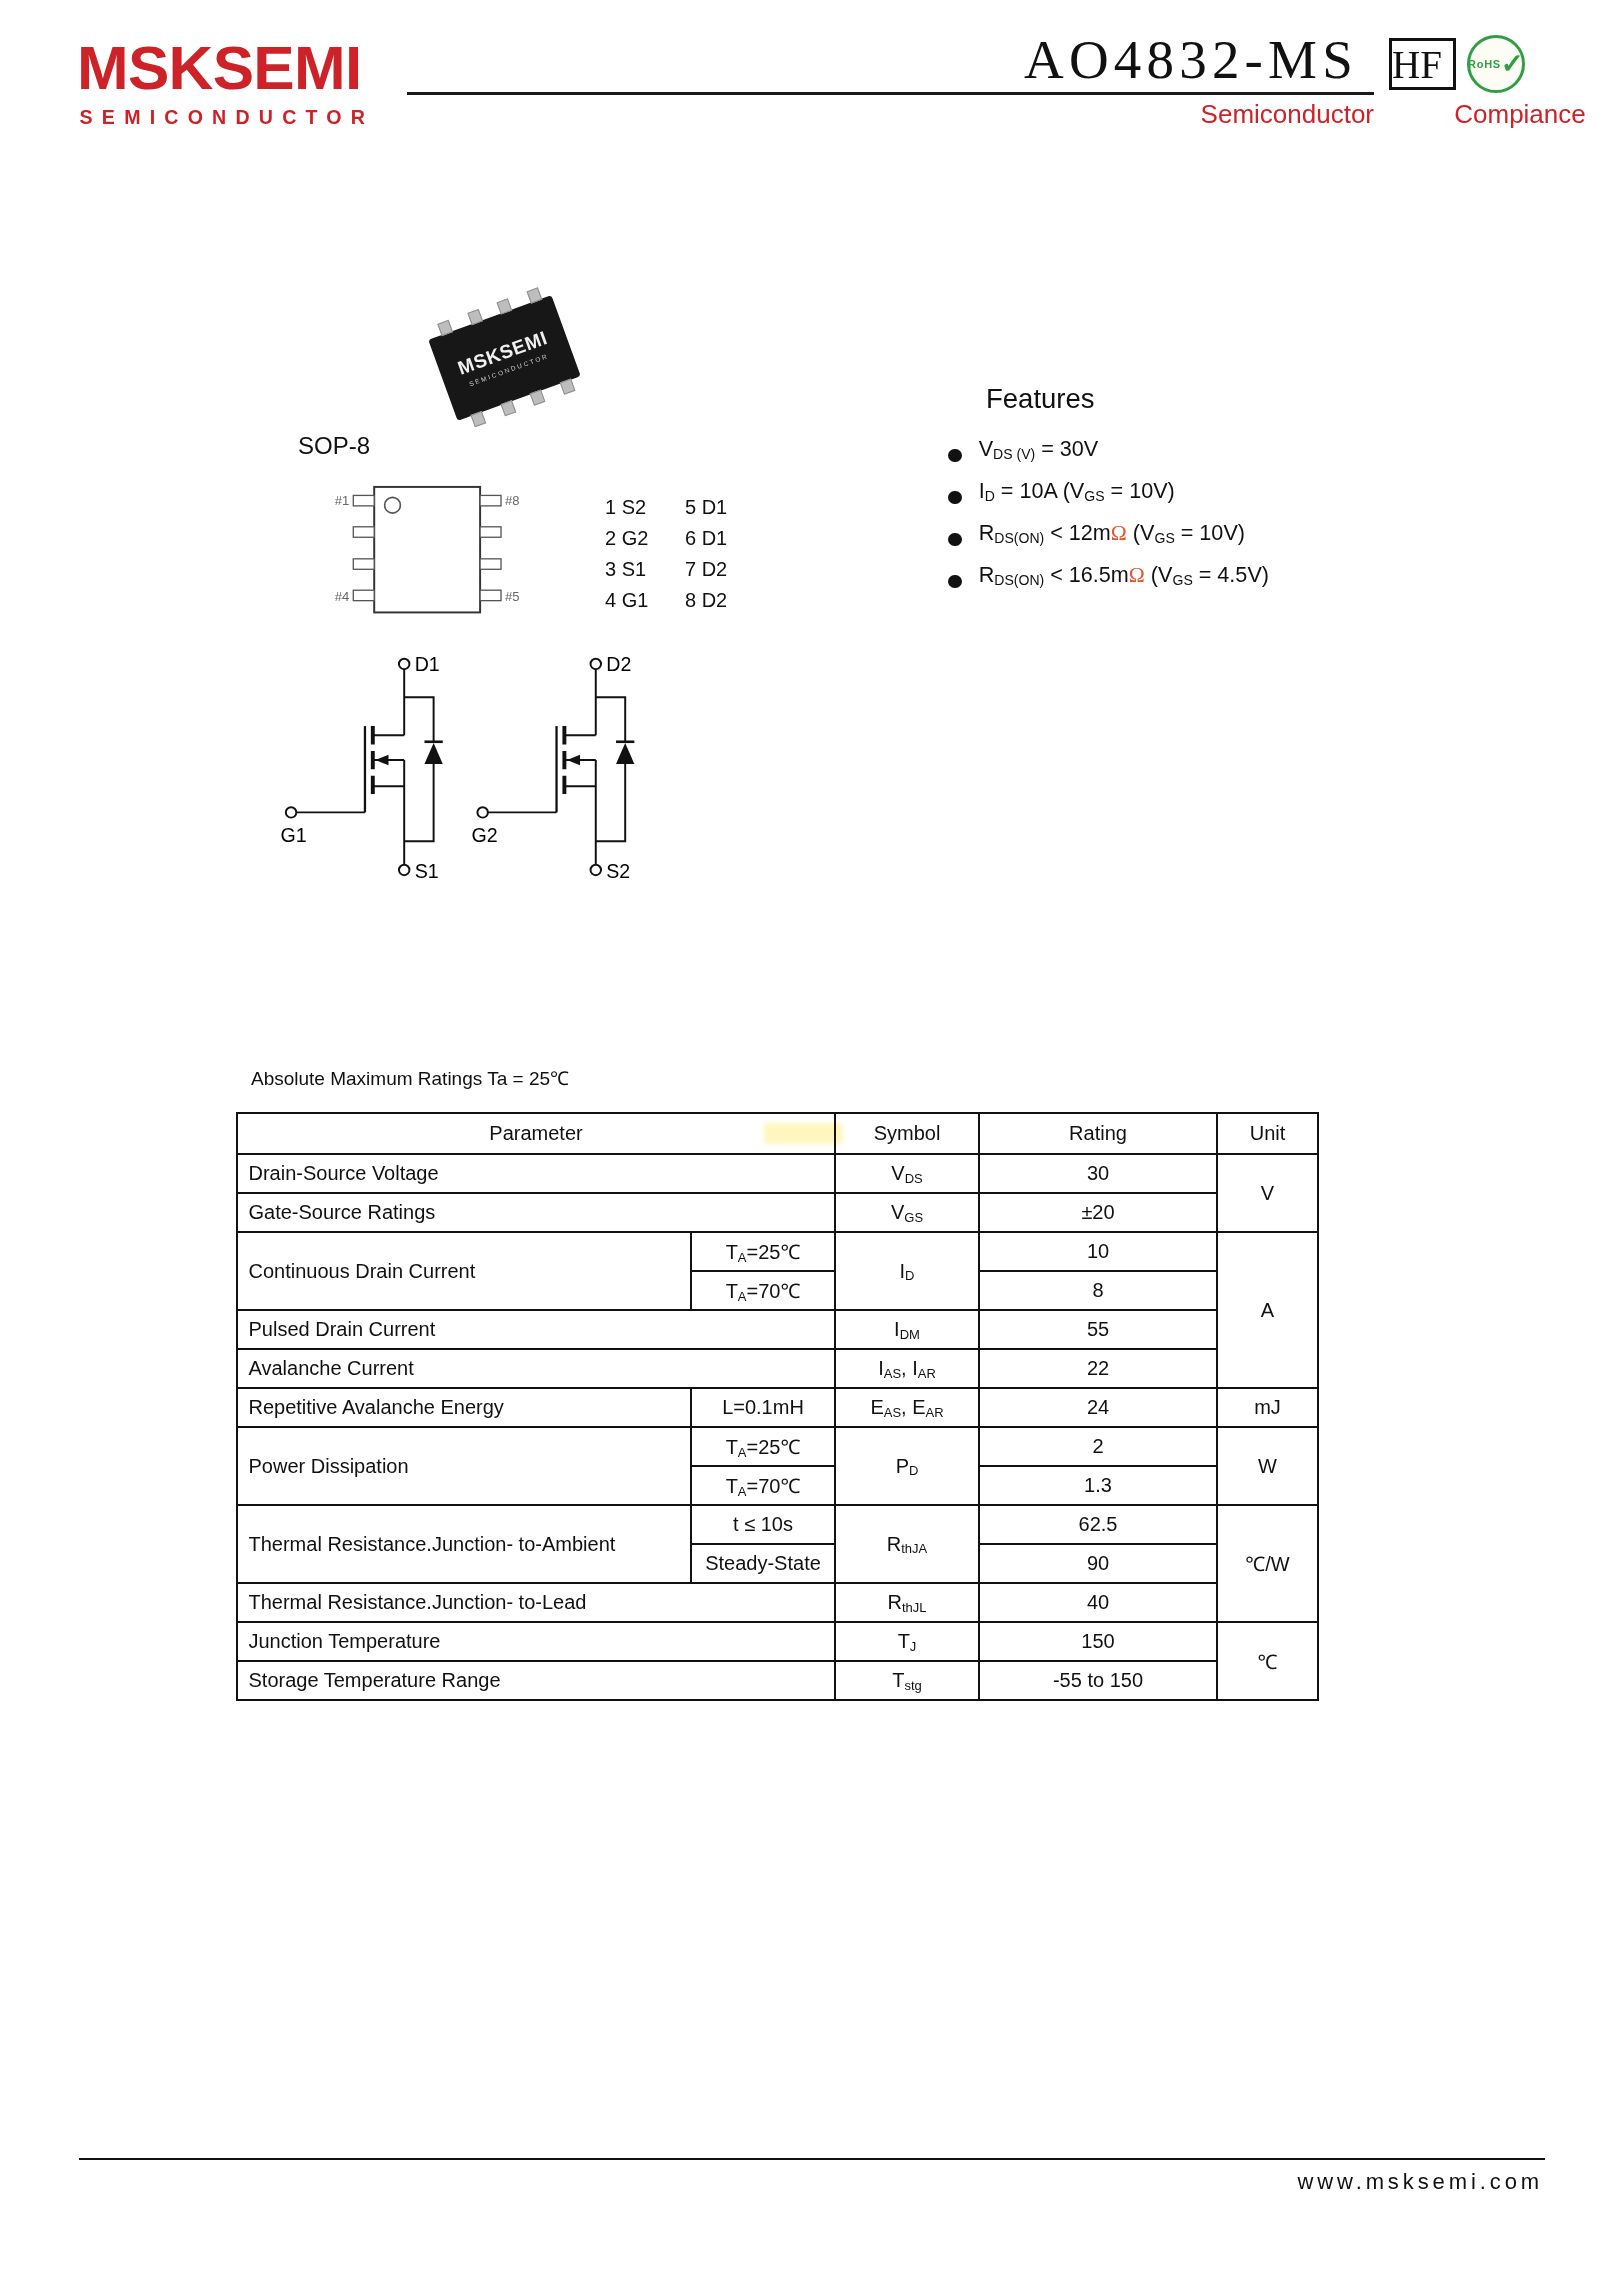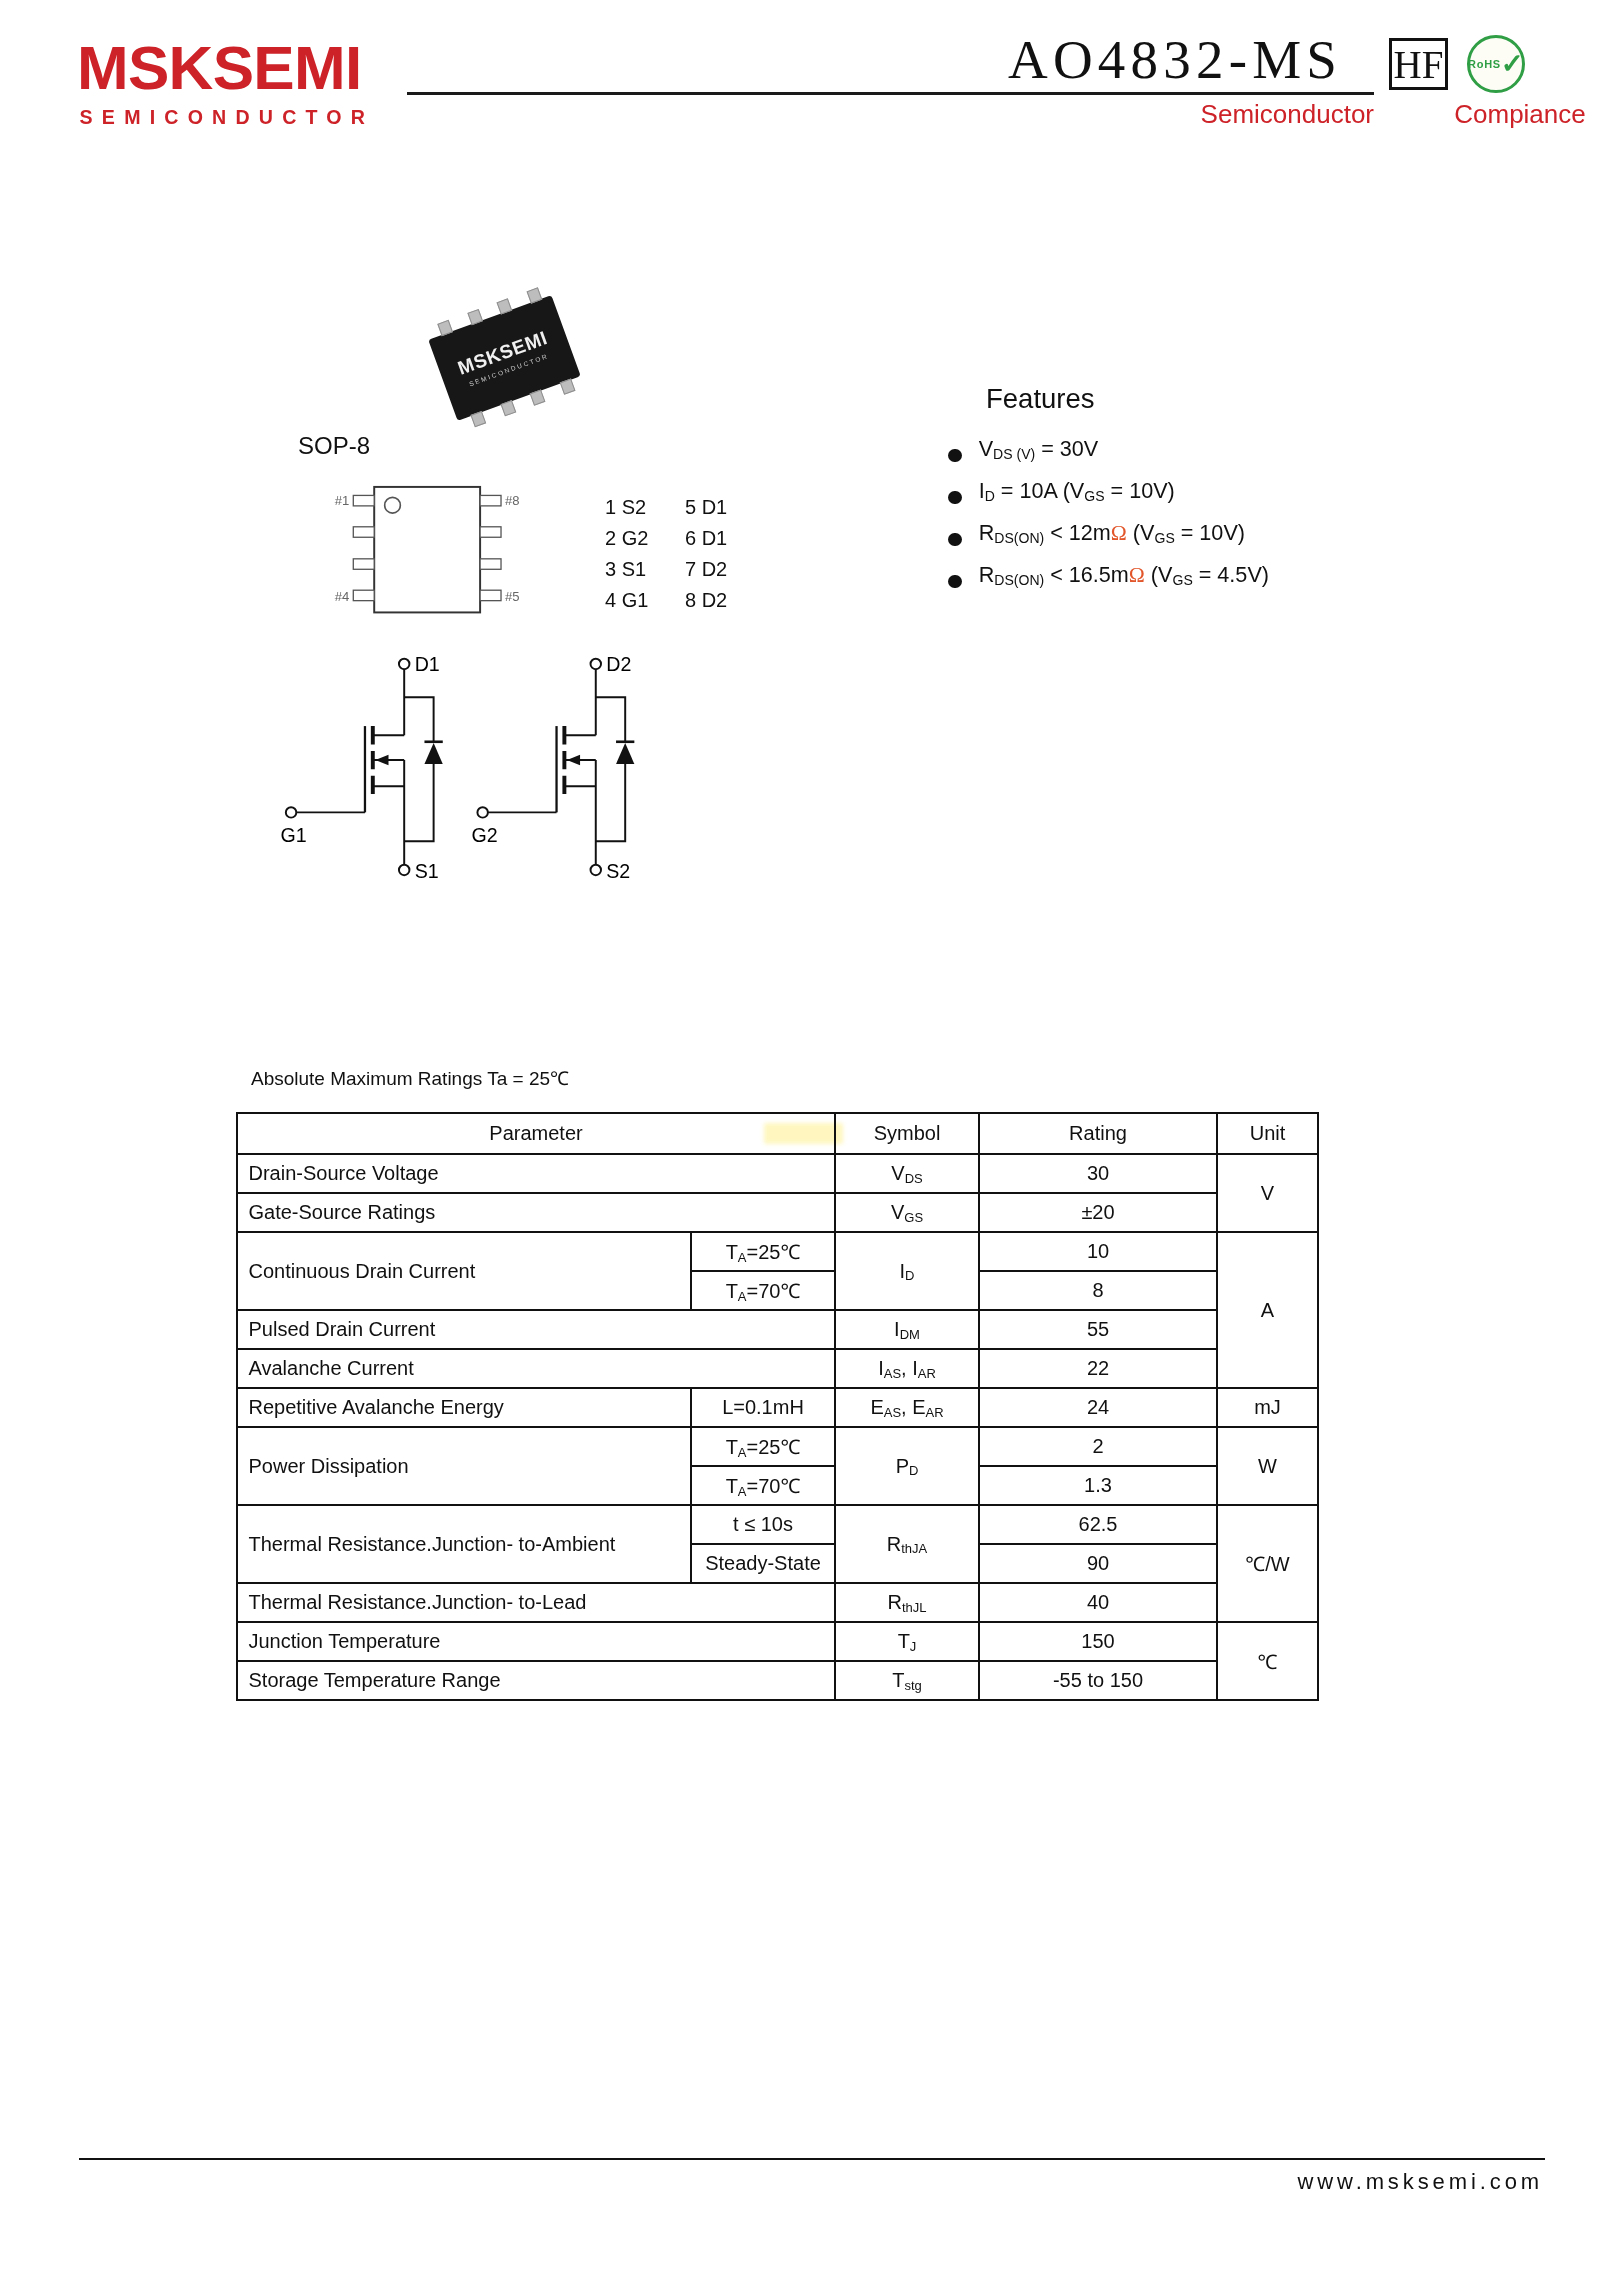--- a/index.html
+++ b/index.html
@@ -4,24 +4,24 @@
 <style>
   * { margin:0; padding:0; box-sizing:border-box; }
   body { font-family:"Liberation Sans", sans-serif; background:#ffffff; color:#111; }
   #page { position:relative; width:1623px; height:2295px; background:#fff; overflow:hidden; }
 
   
   .logo { position:absolute; left:77px; top:37px; }
   .logo-title { font-size:62px; font-weight:900; color:#cd2228; letter-spacing:-0.7px; line-height:1; }
   .logo-sub { margin-top:6.5px; padding-left:2.6px; font-size:19.6px; font-weight:bold; letter-spacing:9.2px; color:#cd2228; }
   .header-rule { position:absolute; left:407px; top:92px; width:967px; height:2.6px; background:#1a1a1a; }
-  .part-number { position:absolute; left:1008px; top:27.5px; width:366px; text-align:left;
+  .part-number { position:absolute; left:1008px; top:27.5px; width:366px; text-align:center;
                  font-family:"Liberation Serif", serif; font-size:55px; letter-spacing:5.2px; color:#111; }
-  .hf-badge { position:absolute; left:1389px; top:38px; width:59px; height:52px; border:3.3px solid #111;
-              display:flex; align-items:center; justify-content:center;
+  .hf-badge { position:absolute; left:1389px; top:38px; width:67px; height:52px; border:3.3px solid #111;
+              display:flex; align-items:center; 
               font-family:"Liberation Serif", serif; font-size:39px; }
   .rohs-badge { position:absolute; left:1467px; top:35px; width:58px; height:58px; border-radius:50%;
                 border:3.3px solid #2f9e44; display:flex; align-items:center;
                 justify-content:center; color:#2f9e44; background:#fdfdf6; }
   .rohs-text { font-size:11px; font-weight:bold; letter-spacing:0.7px; line-height:1; }
   .rohs-check { font-size:27.5px; line-height:1; font-weight:bold; }
   .semiconductor-label { position:absolute; left:1112px; top:99px; width:262px; text-align:right;
                          font-size:26px; color:#cd2228; }
   .compliance-label { position:absolute; left:1448px; top:99px; width:144px; text-align:center;
                       font-size:26px; color:#cd2228; }

